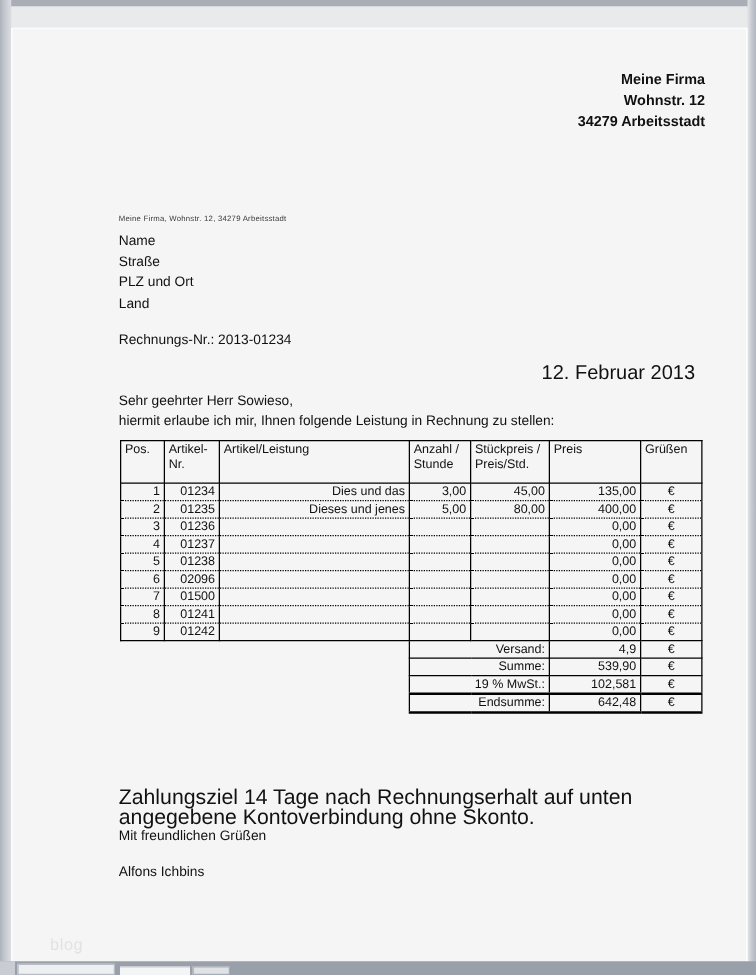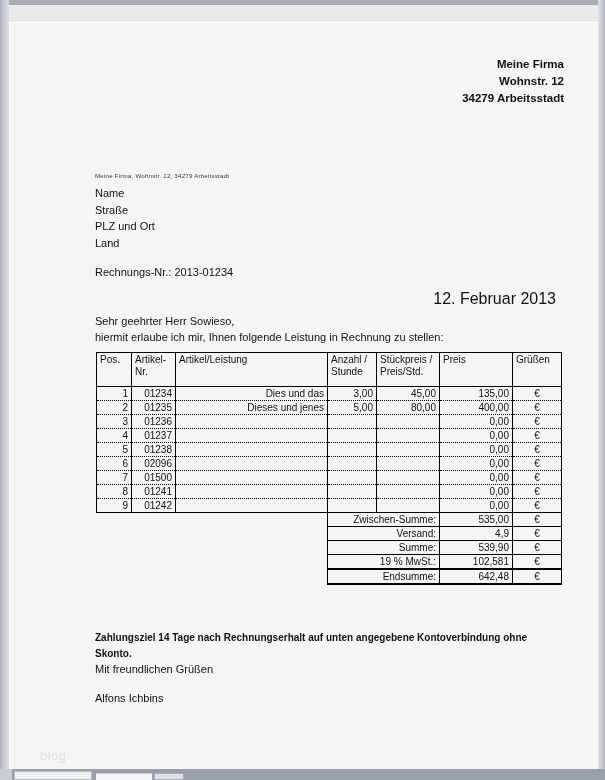--- a/index.html
+++ b/index.html
@@ -182,24 +182,23 @@
     border-top: 2px solid #000;
     border-bottom: 2px solid #000;
   }
 
   
   #payment-terms {
     position: absolute;
     left: 86px;
     top: 608px;
     width: 470px;
-    font-size: 10px;
+    font-size: 17px;
     line-height: 16px;
     color: #111;
-    font-weight: bold;
   }
   #closing-greeting {
     position: absolute;
     left: 86px;
     top: 641px;
     font-size: 11px;
     color: #111;
   }
   #signature-name {
     position: absolute;
@@ -395,26 +394,20 @@
               <td class="num">9</td>
               <td class="desc">01242</td>
               <td class="desc"></td>
               <td class="num"></td>
               <td class="num"></td>
               <td class="num">0,00</td>
               <td class="cur">€</td>
             </tr>
             <tr class="summary-row">
               <td class="blank" colspan="3"></td>
-              <td class="label" colspan="2">Zwischen-Summe:</td>
-              <td class="num">535,00</td>
-              <td class="cur">€</td>
-            </tr>
-            <tr class="summary-row">
-              <td class="blank" colspan="3"></td>
               <td class="label" colspan="2">Versand:</td>
               <td class="num">4,9</td>
               <td class="cur">€</td>
             </tr>
             <tr class="summary-row">
               <td class="blank" colspan="3"></td>
               <td class="label" colspan="2">Summe:</td>
               <td class="num">539,90</td>
               <td class="cur">€</td>
             </tr>

